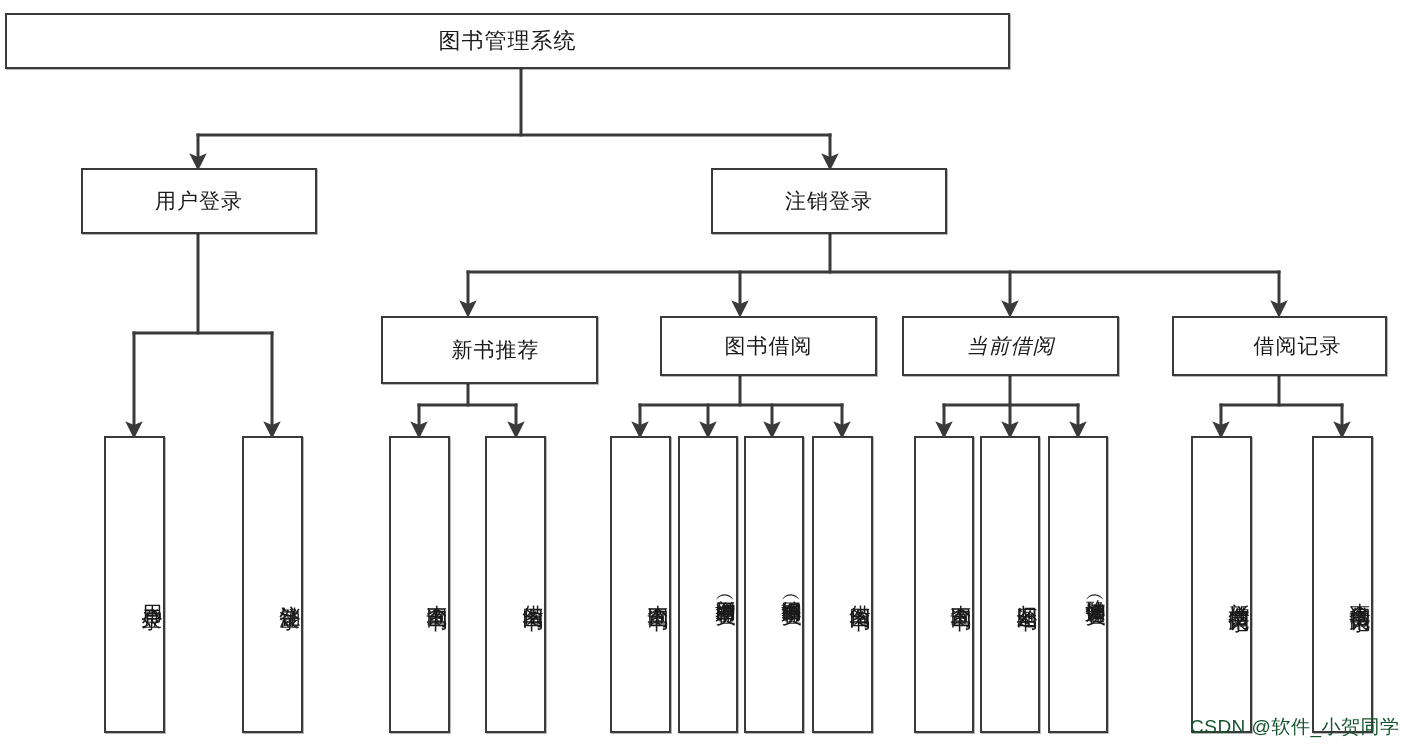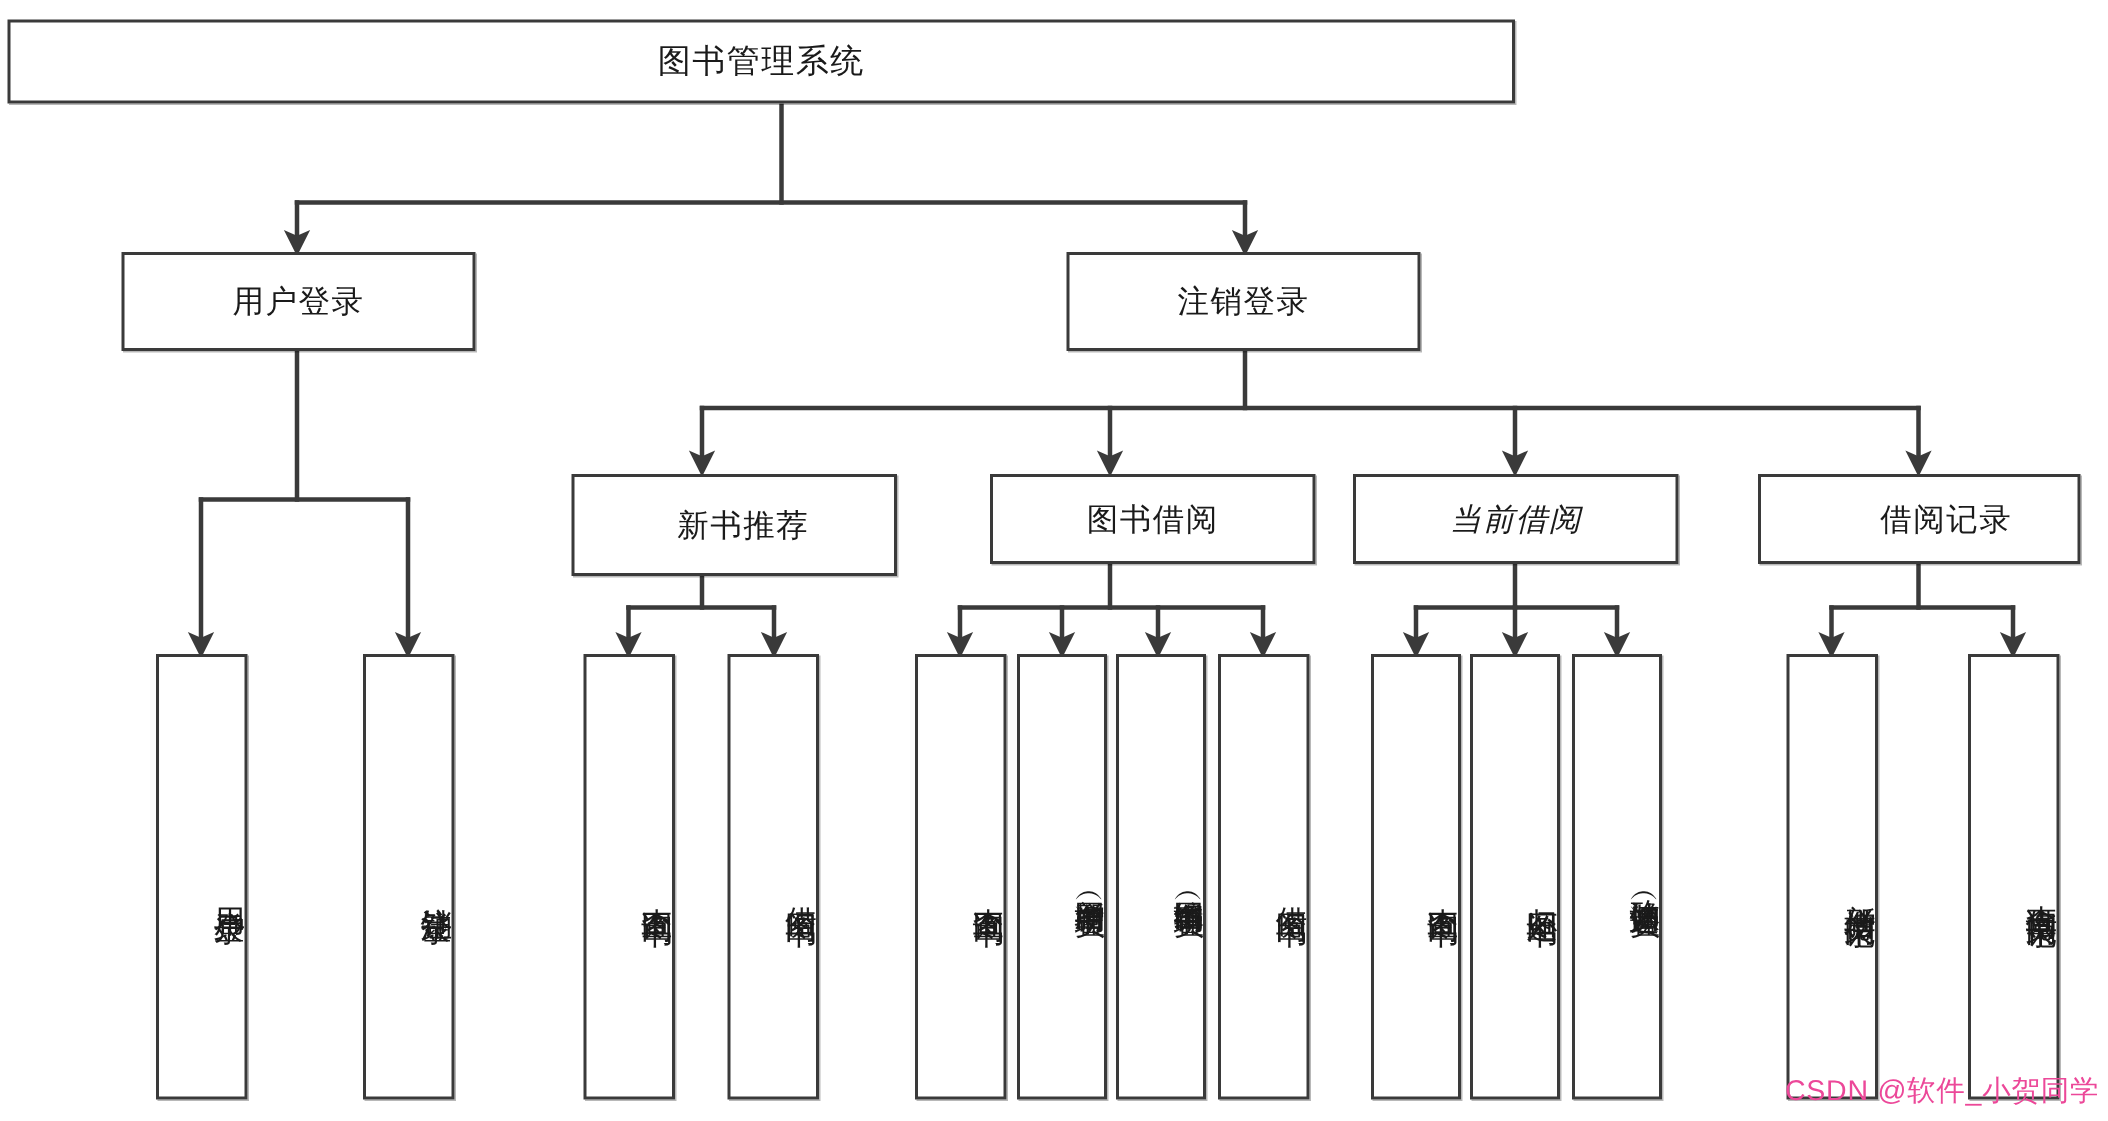--- a/index.html
+++ b/index.html
@@ -55,21 +55,21 @@
     justify-content: center;
     text-align: left;
   }
   .node-v.tall {
     padding-top: 8px;
     font-size: 20px;
     letter-spacing: 1px;
   }
   .watermark {
     position: absolute;
-    color: #ec4899;
+    color: #14532d;
     font-size: 19px;
     letter-spacing: 0.5px;
     white-space: nowrap;
     user-select: none;
   }
 </style>
 </head>
 <body>
 
 <div id="canvas">

